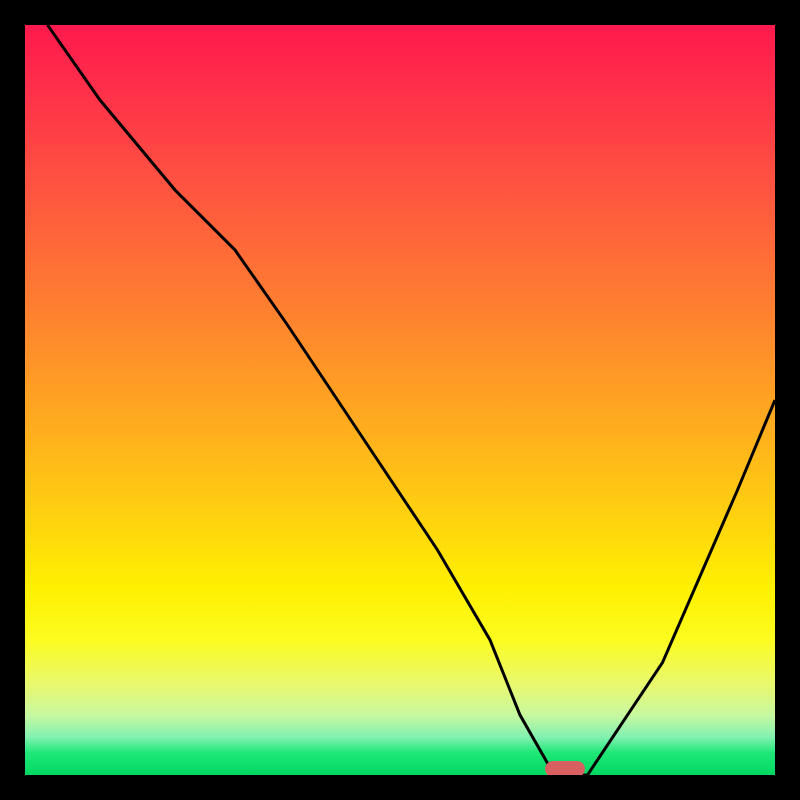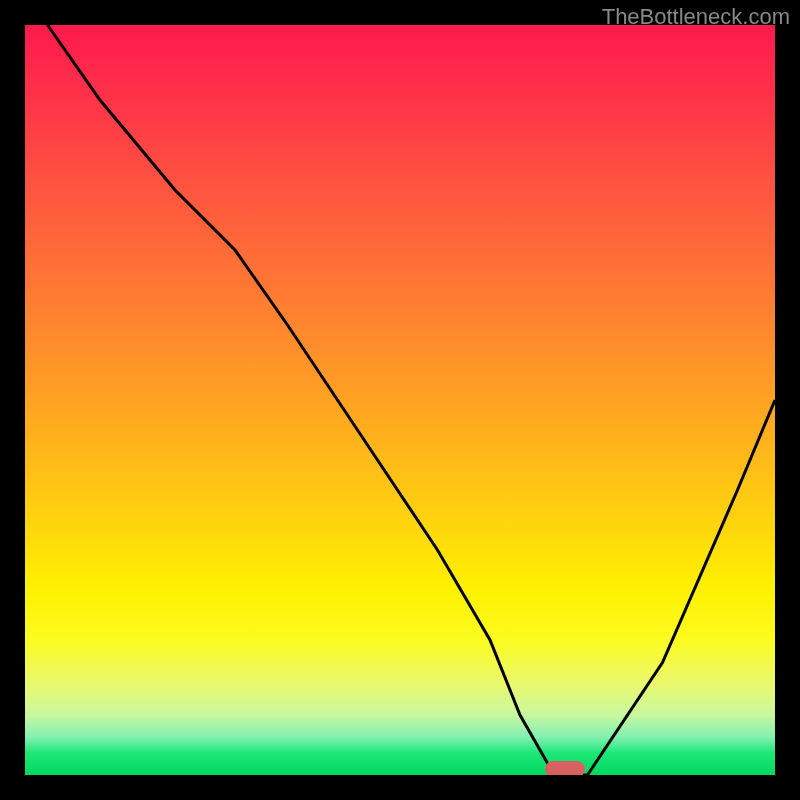--- a/index.html
+++ b/index.html
@@ -57,14 +57,13 @@
 <body>
 
 <div class="chart-container">
   <div class="plot-area"></div>
 
   <svg class="curve-svg" viewBox="0 0 750 750">
     <path id="curve-path" fill="none" stroke="#000" stroke-width="3" d="M22.5 0.0 L75.0 75.0 L150.0 165.0 L210.0 225.0 L262.5 300.0 L337.5 412.5 L412.5 525.0 L465.0 615.0 L495.0 690.0 L525.0 742.5 L540.0 750.0 L562.5 750.0 L637.5 637.5 L712.5 465.0 L750.0 375.0"></path>
     <rect id="optimal-marker" rx="8" ry="8" height="16" fill="#d86060" width="40" x="520.0" y="736.0"></rect>
   </svg>
 
-  <div class="watermark">TheBottleneck.com</div>
 </div>
 
 </body></html>

